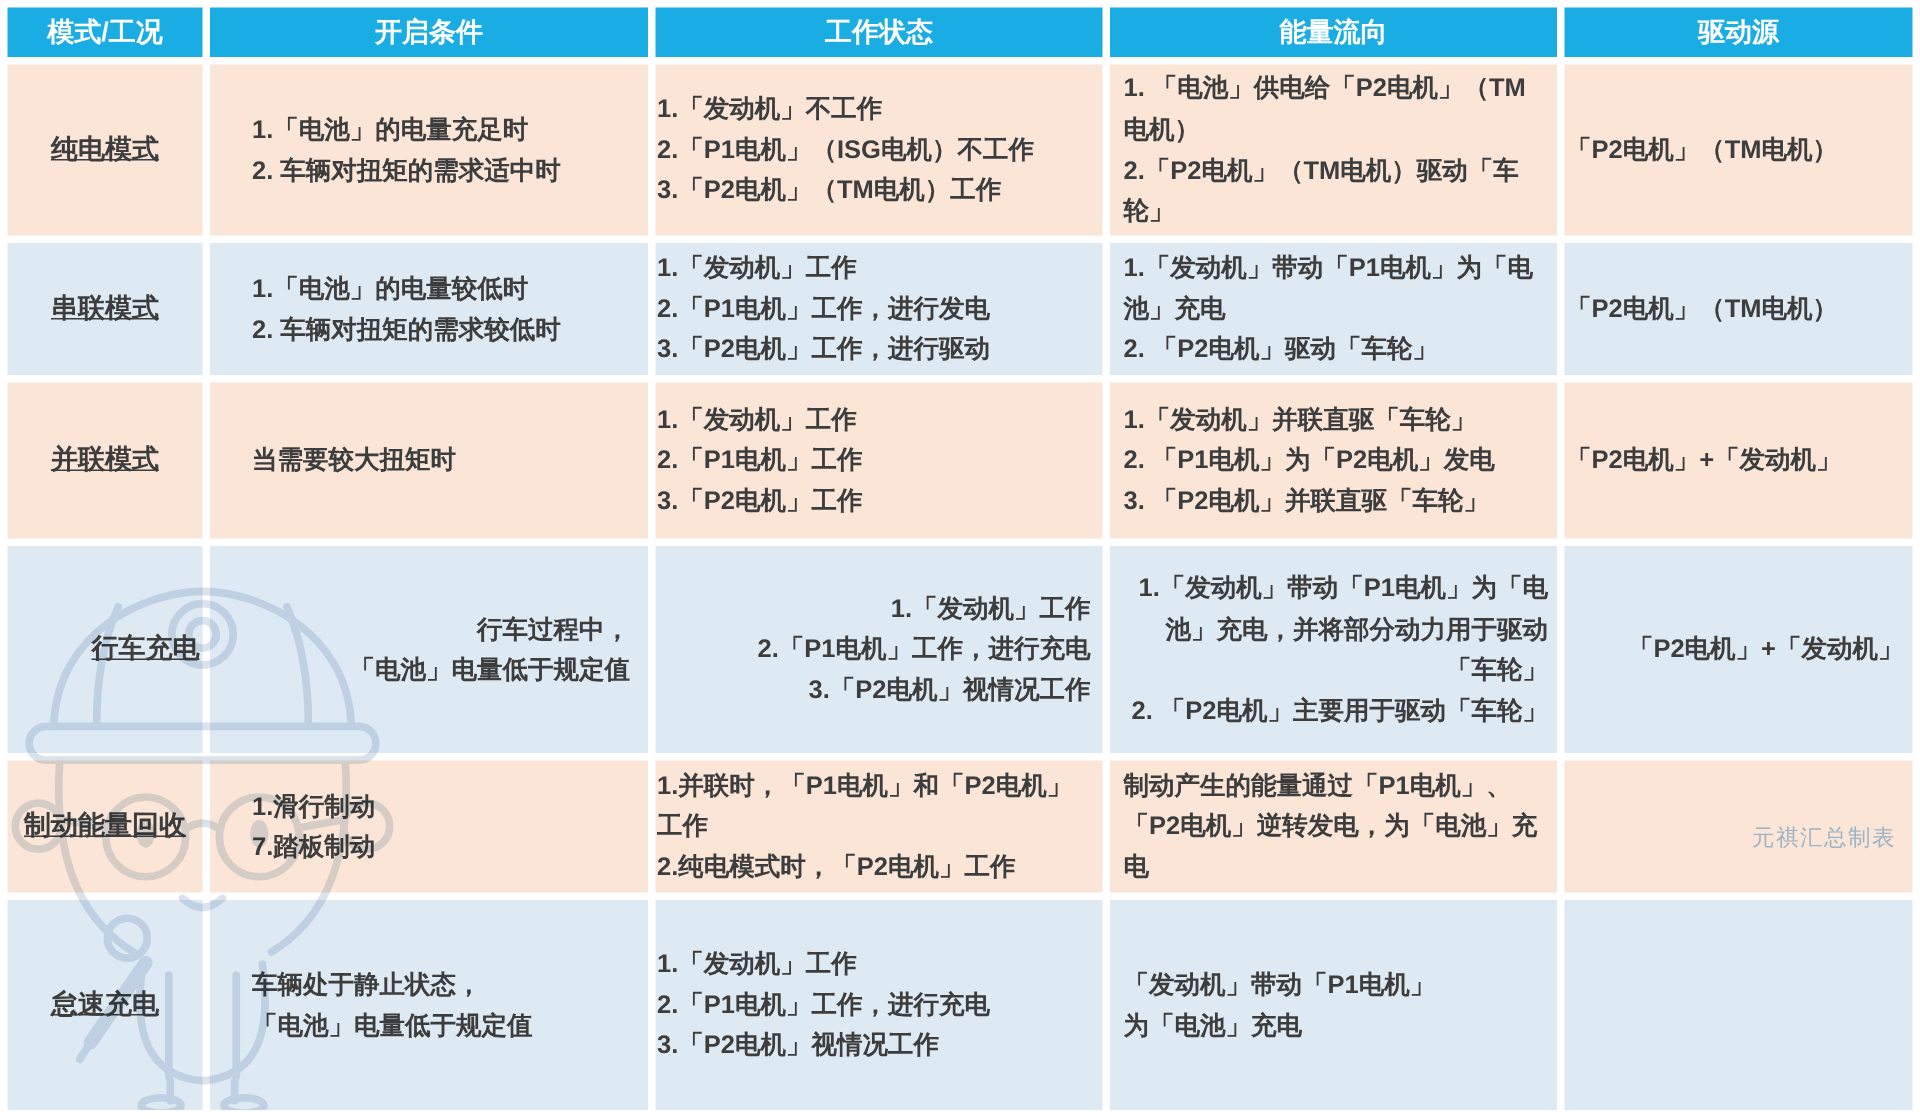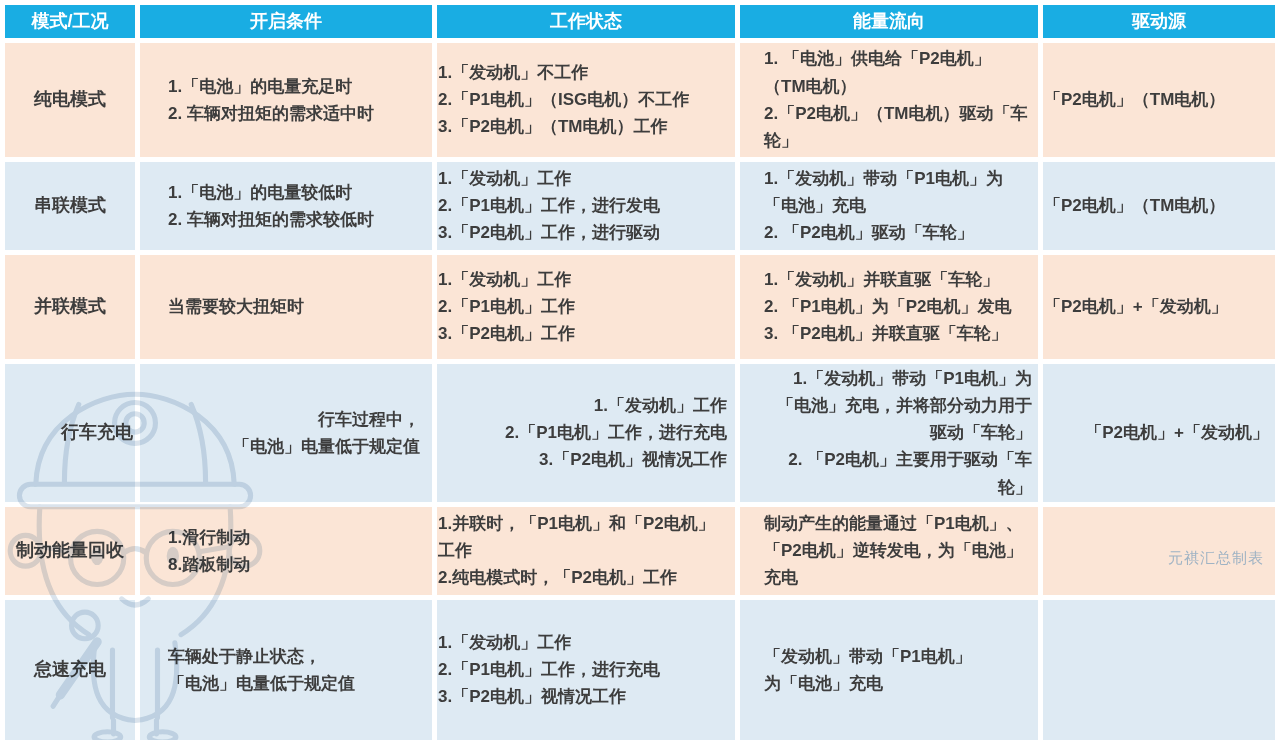--- a/index.html
+++ b/index.html
@@ -24,24 +24,24 @@
     font-size:18px;font-weight:700;text-align:center;padding:2px 0;
   }
   tbody tr.peach td{background:var(--row-peach);}
   tbody tr.blue td{background:var(--row-blue);}
   tbody tr:nth-child(1) td{height:114px;}
   tbody tr:nth-child(2) td{height:88px;}
   tbody tr:nth-child(3) td{height:104px;}
   tbody tr:nth-child(4) td{height:138px;text-align:right;}
   tbody tr:nth-child(5) td{height:88px;}
   tbody tr:nth-child(6) td{height:140px;}
-  td.mode{text-align:center;font-weight:700;font-size:18px;padding:0 2px;}
+  td.mode{text-align:center;font-weight:700;font-size:18px;padding:0 2px;text-decoration:underline;}
   td.c1{padding-left:28px;padding-right:12px;}
   td.c2{padding-right:8px;margin-left:29px;}
-  td.c3{padding-left:24px;padding-right:6px;}
+  td.c3{padding-left:9px;padding-right:6px;}
   td.c4{padding-right:6px;}
   .line{margin:0;}
   .mascot{
     position:absolute;left:6px;top:382px;width:258px;height:358px;
     opacity:.38;mix-blend-mode:multiply;pointer-events:none;
   }
   .credit{
     position:absolute;right:16px;bottom:8px;
     color:var(--credit);font-size:15px;font-weight:400;letter-spacing:1px;
   }
@@ -142,21 +142,21 @@
             <div class="line">2. 「P2电机」主要用于驱动「车轮」</div>
           </td>
           <td class="c4">
             <div class="line">「P2电机」+「发动机」</div>
           </td>
         </tr>
         <tr class="peach">
           <td class="mode">制动能量回收</td>
           <td class="c1">
             <div class="line">1.滑行制动</div>
-            <div class="line">8.踏板制动</div>
+            <div class="line">7.踏板制动</div>
           </td>
           <td class="c2">
             <div class="line">1.并联时，「P1电机」和「P2电机」工作</div>
             <div class="line">2.纯电模式时，「P2电机」工作</div>
           </td>
           <td class="c3">
             <div class="line">制动产生的能量通过「P1电机」、「P2电机」逆转发电，为「电池」充电</div>
           </td>
           <td class="c4">
             <div class="line"></div>

